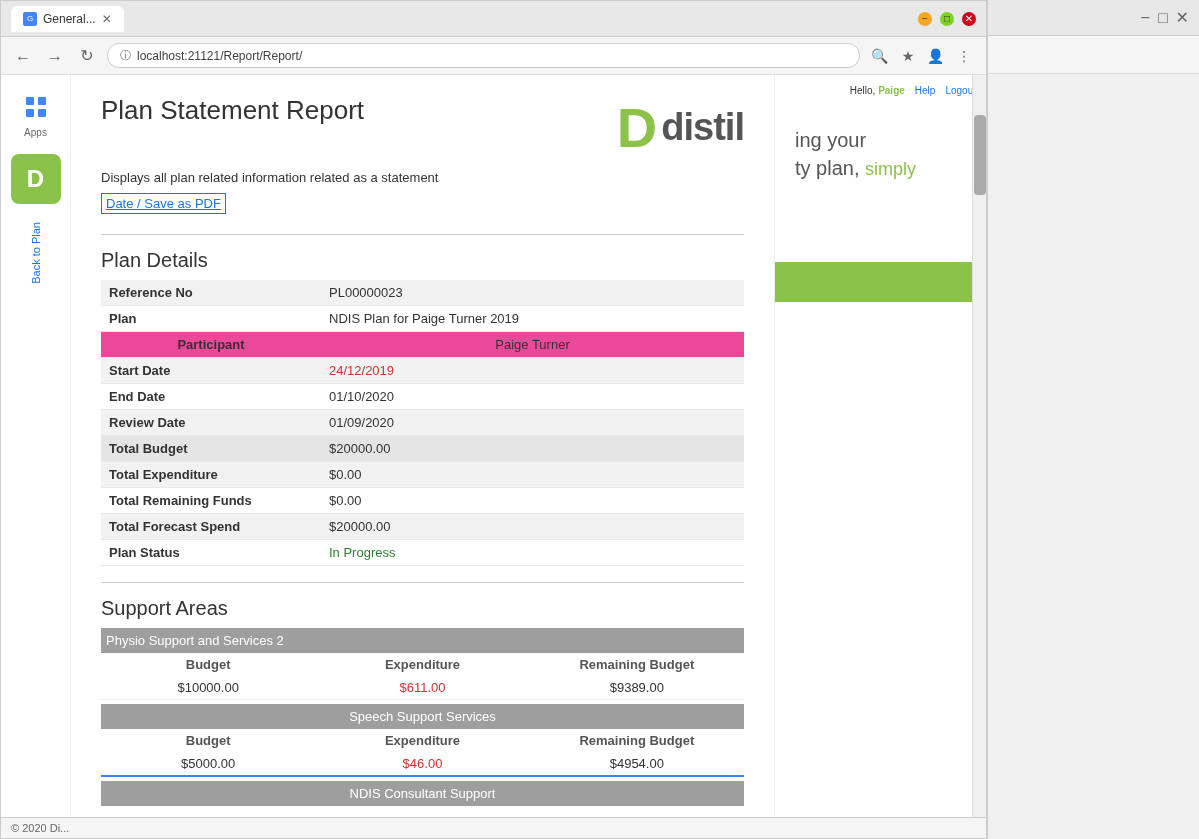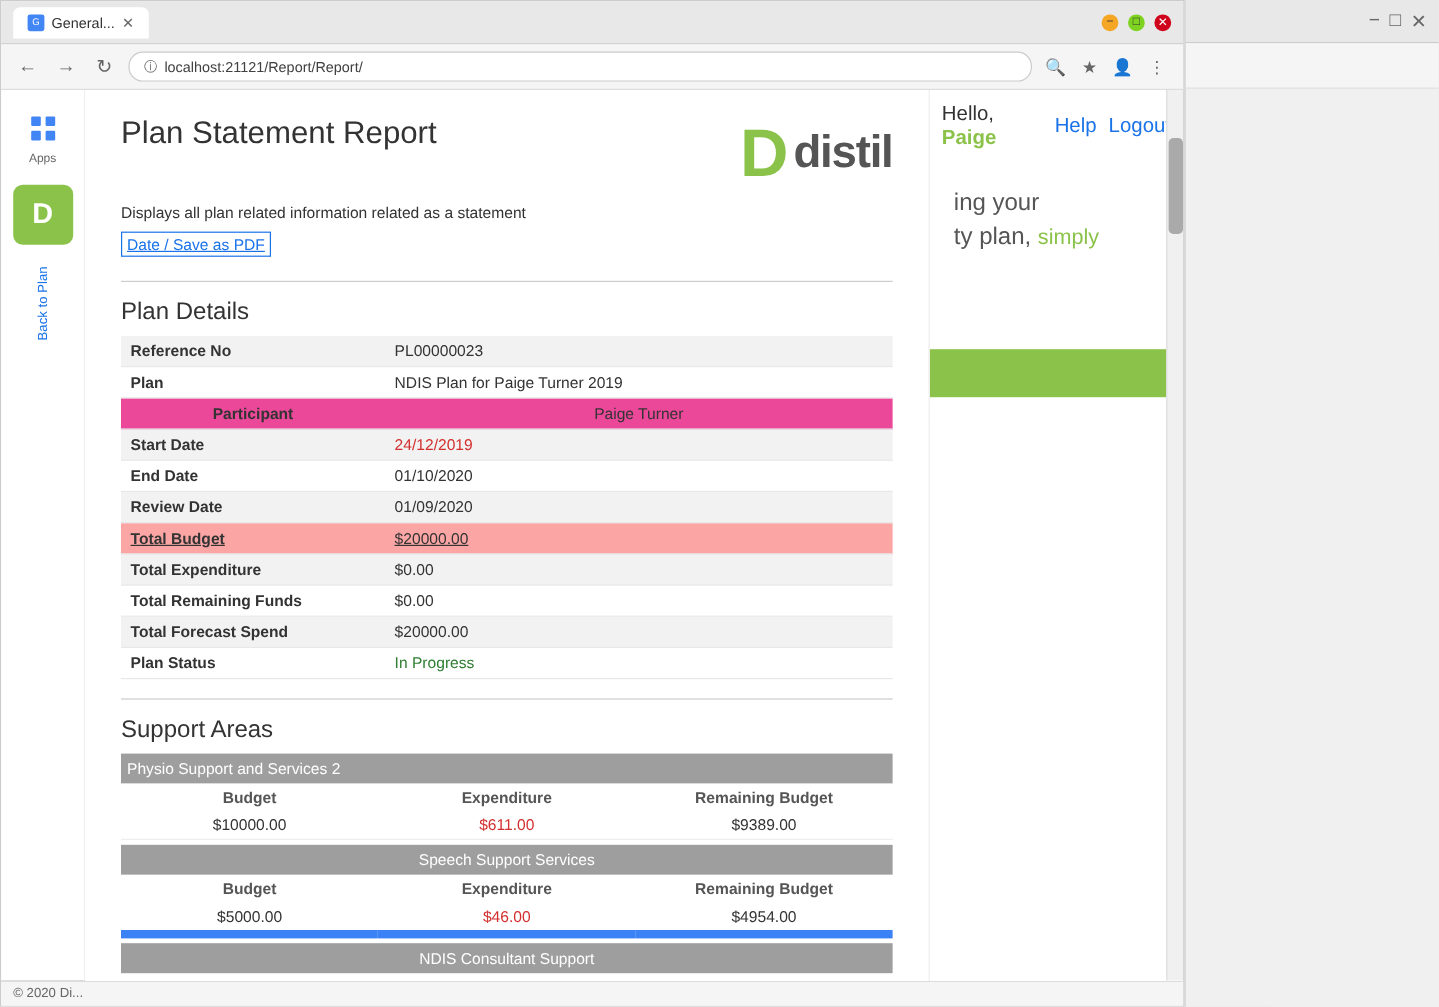--- a/index.html
+++ b/index.html
@@ -64,21 +64,21 @@
     .details-table td { padding: 5px 8px; font-size: 13px; }
     .details-table td:first-child { font-weight: bold; color: #333; width: 220px; }
     .details-table td:last-child { color: #333; }
 
     
     .support-area-table { width: 100%; border-collapse: collapse; margin-bottom: 4px; }
     .support-area-header { background: #9e9e9e; color: #fff; text-align: center; padding: 5px; font-size: 13px; font-weight: normal; }
 
     
     .right-sidebar { width: 212px; background: #fff; border-left: 1px solid #eee; display: flex; flex-direction: column; }
-    .right-top { padding: 10px; display: flex; justify-content: flex-end; gap: 10px; align-items: center; font-size: 17px; }
+    .right-top { padding: 10px; display: flex; justify-content: flex-end; gap: 10px; align-items: center; font-size: 10px; }
     .hello-text { color: #333; }
     .hello-name { color: #8bc34a; font-weight: bold; }
     .help-link { color: #1a73e8; cursor: pointer; }
     .logout-link { color: #1a73e8; cursor: pointer; }
     .right-content { flex: 1; overflow: hidden; position: relative; }
     .distil-promo { padding: 20px; }
     .promo-text { font-size: 20px; color: #555; line-height: 1.4; }
     .promo-green { color: #8bc34a; font-size: 18px; }
     .green-bar { height: 40px; background: #8bc34a; margin-top: 60px; }
 
@@ -196,21 +196,21 @@
       <td style="padding:5px 8px; color:#d32f2f;">24/12/2019</td>
     </tr>
                   <tr style="background: rgb(255, 255, 255);">
       <td style="font-weight:bold; padding:5px 8px; width:220px;">End Date</td>
       <td style="padding:5px 8px; color:#333;">01/10/2020</td>
     </tr>
                   <tr style="background: rgb(242, 242, 242);">
       <td style="font-weight:bold; padding:5px 8px; width:220px;">Review Date</td>
       <td style="padding:5px 8px; color:#333;">01/09/2020</td>
     </tr>
-                  <tr style="background: #fca5a5; text-decoration: underline;">
+                  <tr style="background: #e5e5e5;">
       <td style="font-weight:bold; padding:5px 8px; width:220px;">Total Budget</td>
       <td style="padding:5px 8px; color:#333;">$20000.00</td>
     </tr>
                   <tr style="background: rgb(242, 242, 242);">
       <td style="font-weight:bold; padding:5px 8px; width:220px;">Total Expenditure</td>
       <td style="padding:5px 8px; color:#333;">$0.00</td>
     </tr>
                   <tr style="background: rgb(255, 255, 255);">
       <td style="font-weight:bold; padding:5px 8px; width:220px;">Total Remaining Funds</td>
       <td style="padding:5px 8px; color:#333;">$0.00</td>
@@ -255,21 +255,21 @@
       <table class="support-area-table" style="width:100%; border-collapse:collapse;">
         <tbody>
                       <tr>
           <td colspan="3" class="support-area-header" style="background:#9e9e9e; color:#fff; text-align:center; padding:5px; font-size:13px;">Speech Support Services</td>
         </tr>
         <tr style="background:#fff;">
           <td style="text-align:center; padding:4px 8px; font-weight:bold; color:#555; width:33.3%;">Budget</td>
           <td style="text-align:center; padding:4px 8px; font-weight:bold; color:#555; width:33.3%;">Expenditure</td>
           <td style="text-align:center; padding:4px 8px; font-weight:bold; color:#555; width:33.3%;">Remaining Budget</td>
         </tr>
-        <tr style="border-bottom:7px solid #3b82f6;">
+        <tr style="border-bottom:2px solid #3b82f6;">
           <td style="text-align:center; padding:4px 8px;">$5000.00</td>
           <td style="text-align:center; padding:4px 8px; color:#d32f2f;">$46.00</td>
           <td style="text-align:center; padding:4px 8px;">$4954.00</td>
         </tr>
       </tbody>
                   </table>
     </div>
                 <div style="margin-bottom: 4px;">
       <table class="support-area-table" style="width:100%; border-collapse:collapse;">
         <tbody>

